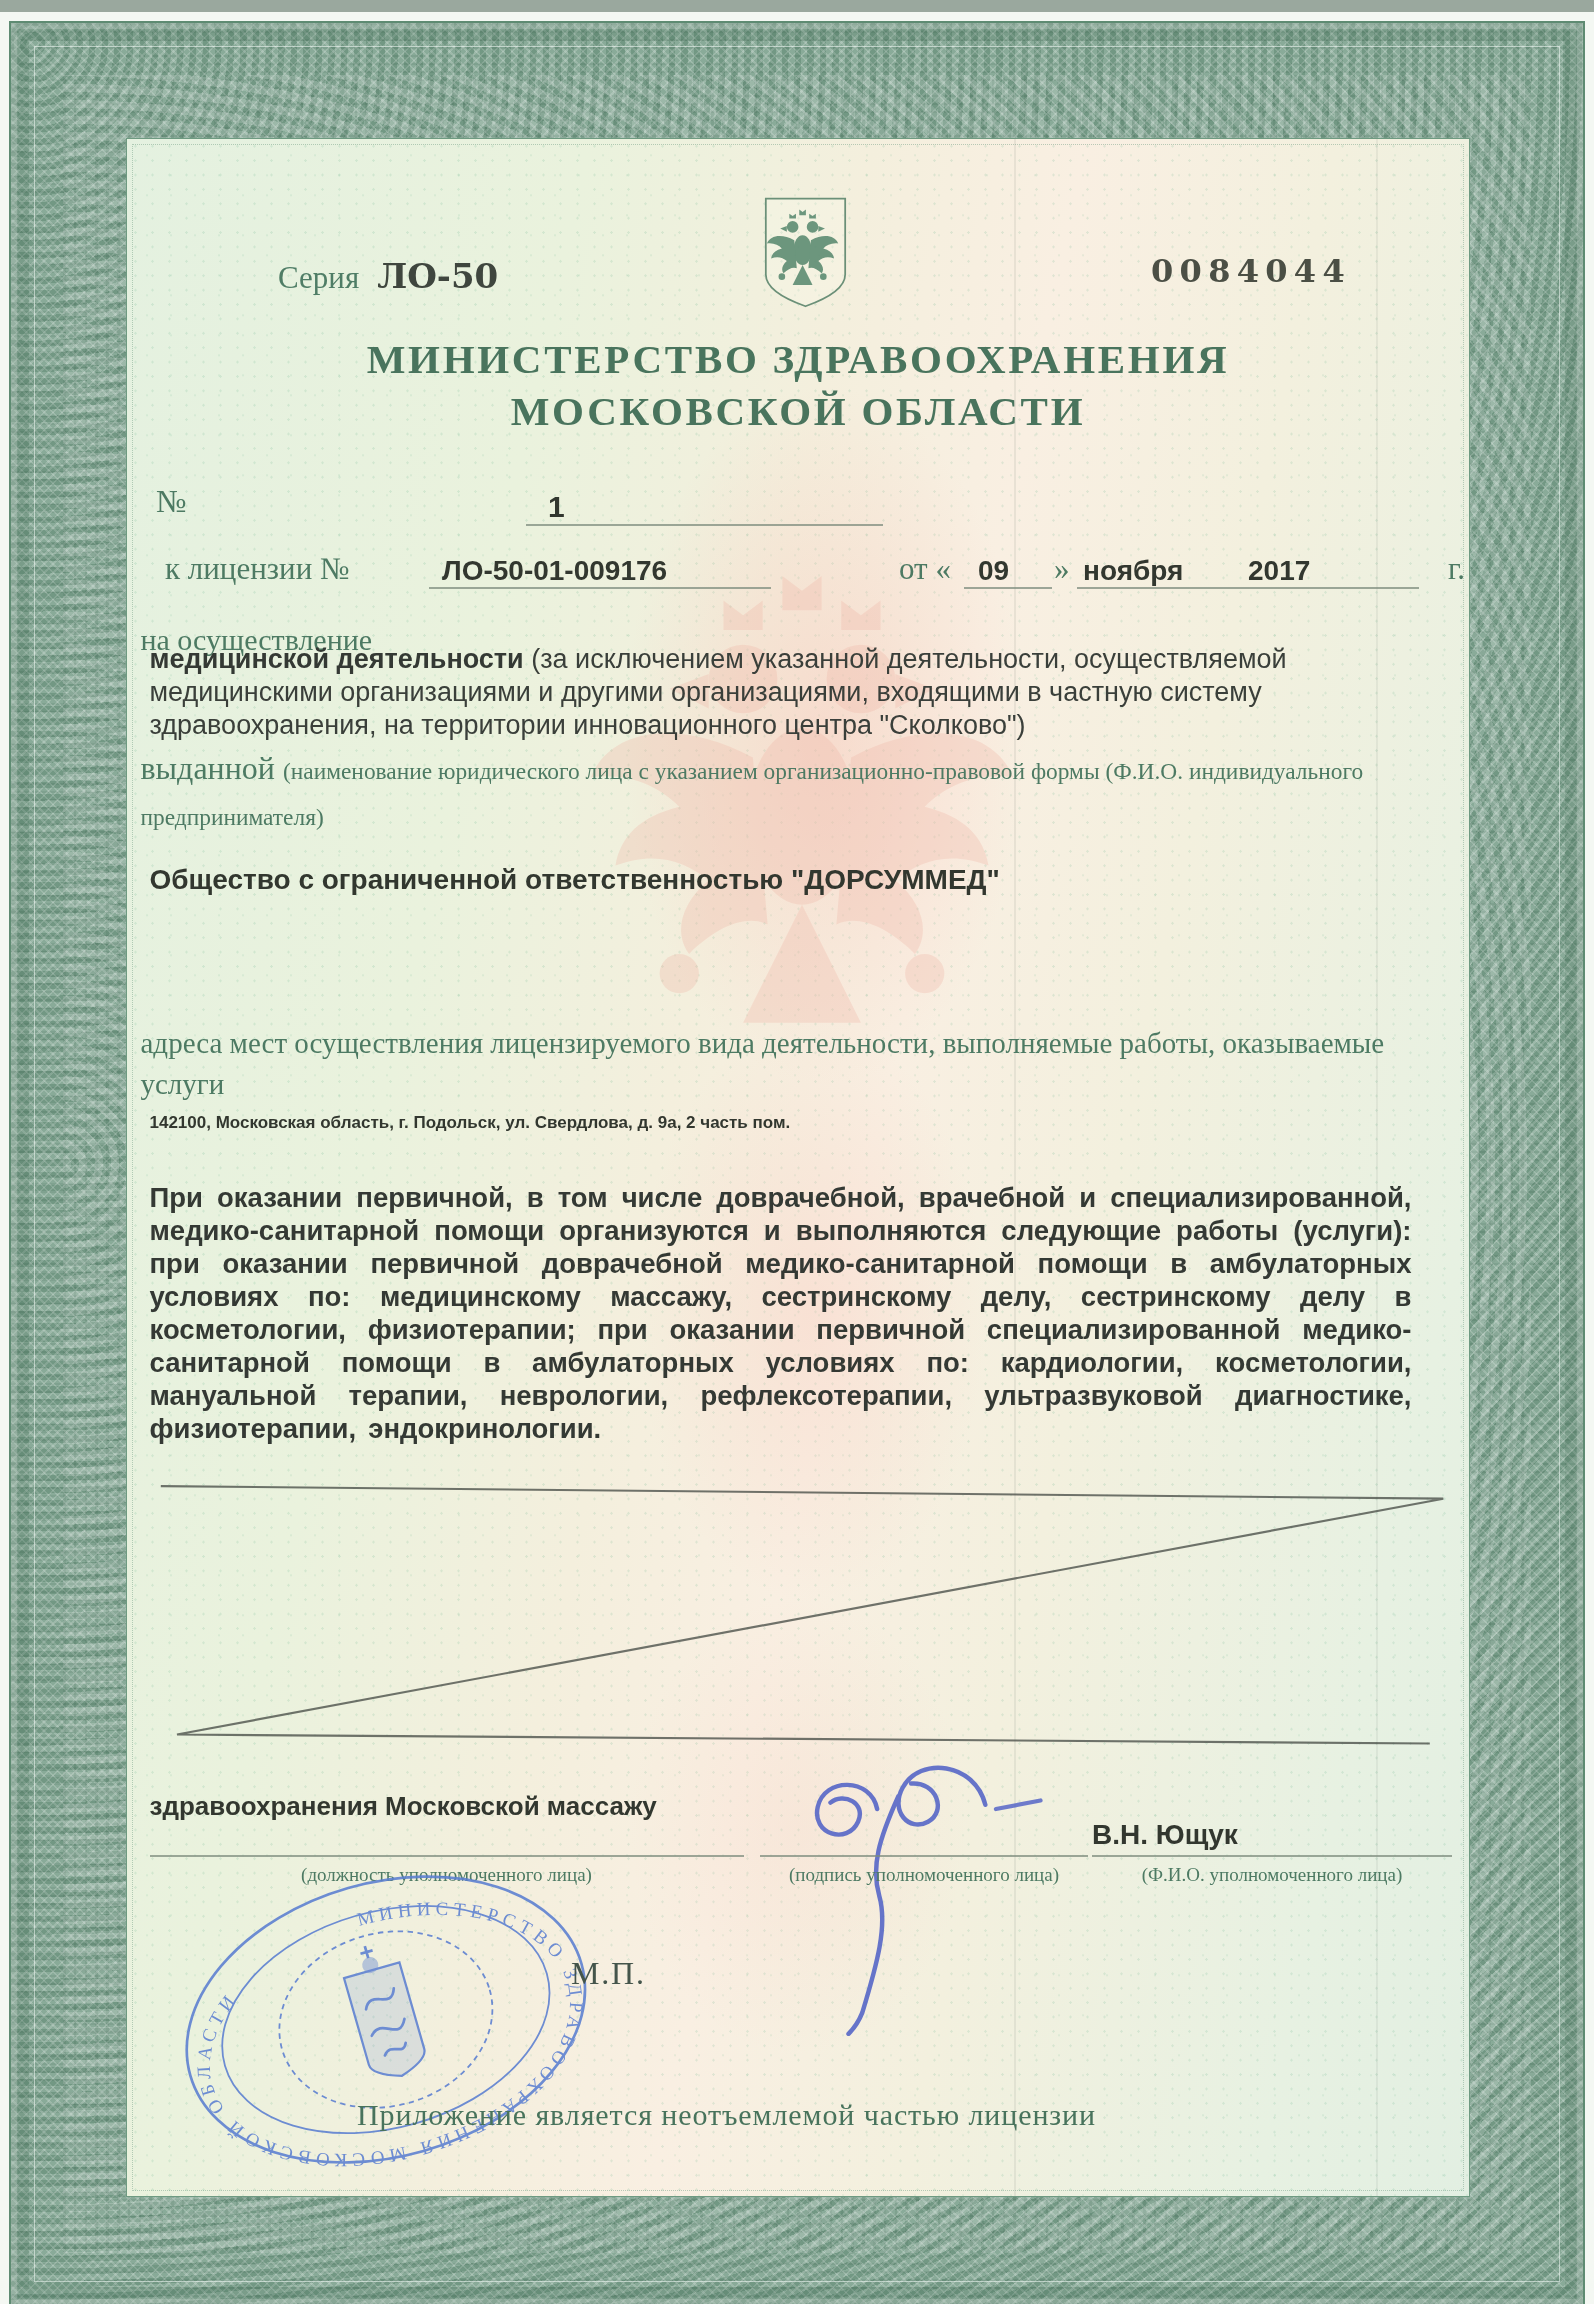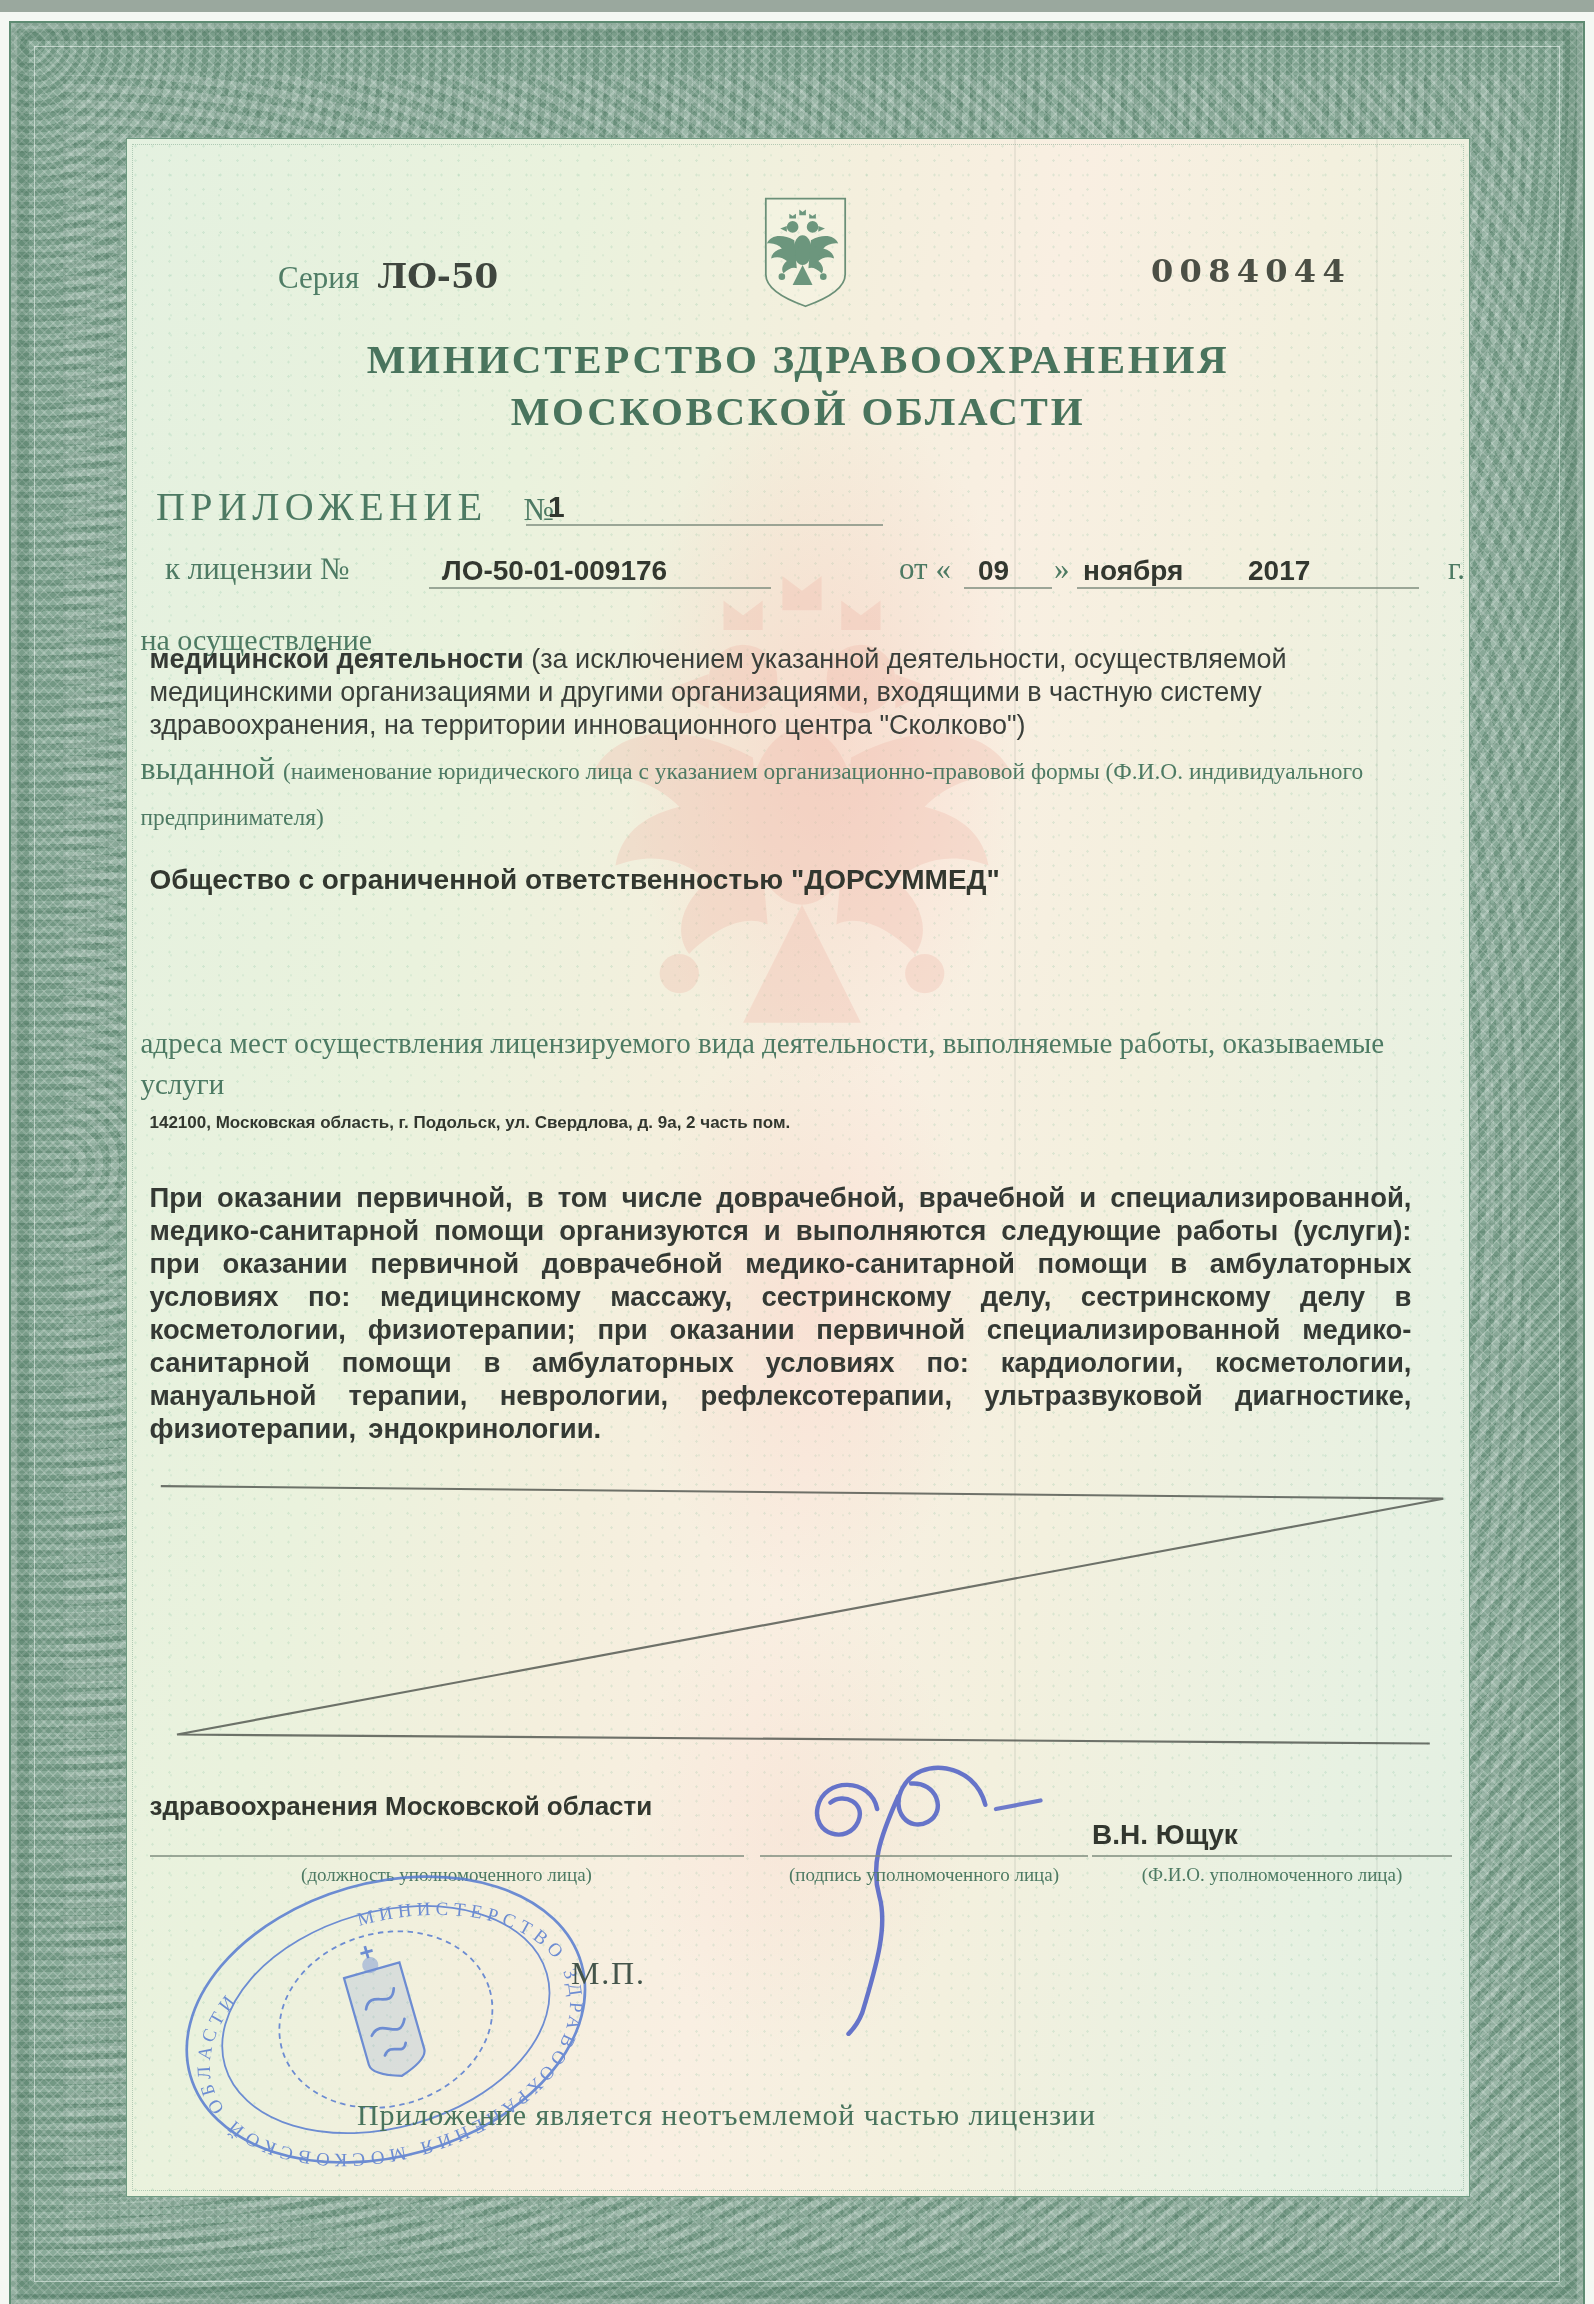--- a/index.html
+++ b/index.html
@@ -132,21 +132,20 @@
     </svg>
 
     <div class="abs form-number" style="left:1024px; top:113px;">0084044</div>
 
     <div class="abs ministry">
       <div>МИНИСТЕРСТВО ЗДРАВООХРАНЕНИЯ</div>
       <div>МОСКОВСКОЙ ОБЛАСТИ</div>
     </div>
 
     <div class="abs" style="left:29px; top:344px; display:flex; align-items:baseline; gap:36px;">
-      <span class="appendix-label green-serif">ПРИЛОЖЕНИЕ</span>
       <span class="green-serif" style="font-size:32px;">№</span>
     </div>
     <div class="abs ink-sans appendix-num" style="left:421px; top:351px;">1</div>
     <div class="u-line" style="left:399px; top:385px; width:357px;"></div>
 
     <span class="abs green-serif lic" style="left:38px; top:412px;">к лицензии №</span>
     <span class="abs ink-sans lic-val" style="left:315px; top:416px;">ЛО-50-01-009176</span>
     <div class="u-line" style="left:302px; top:448px; width:342px;"></div>
     <span class="abs green-serif lic" style="left:772px; top:412px;">от «</span>
     <span class="abs ink-sans lic-val" style="left:851px; top:416px;">09</span>
@@ -168,21 +167,21 @@
     <div class="abs ink-sans company" style="left:22.5px; top:725px;">Общество с ограниченной ответственностью "ДОРСУММЕД"</div>
     <div class="abs ink-sans addr-val" style="left:22.5px; top:974px;">142100, Московская область, г. Подольск, ул. Свердлова, д. 9а, 2 часть пом.</div>
 
     <p class="abs works" style="left:22.5px; top:1042px; width:1262px; margin:0;">При оказании первичной, в том числе доврачебной, врачебной и специализированной, медико-санитарной помощи организуются и выполняются следующие работы (услуги): при оказании первичной доврачебной медико-санитарной помощи в амбулаторных условиях по: медицинскому массажу, сестринскому делу, сестринскому делу в косметологии, физиотерапии; при оказании первичной специализированной медико-санитарной помощи в амбулаторных условиях по: кардиологии, косметологии, мануальной терапии, неврологии, рефлексотерапии, ультразвуковой диагностике, физиотерапии, эндокринологии.</p>
 
     <svg class="abs" style="left:13.5px; top:1338px;" width="1323" height="281" viewBox="0 0 1470 312">
       <path d="M22,10 L1447,24 L40,286 L1432,296" fill="none" stroke="#4c514b" stroke-width="2.4" opacity=".8"></path>
     </svg>
 
     <div class="abs ink-sans signer" style="left:22.5px; top:1649px;">
-      <div>здравоохранения Московской области</div>
+      <div>здравоохранения Московской массажу</div>
     </div>
 
     <svg class="abs" style="left:576px; top:1600px;" width="378" height="297" viewBox="0 0 340 280">
       <path d="M258,62 C248,22 196,16 180,46 C168,68 186,88 204,78 C222,68 212,40 188,42
                M156,66 C150,36 106,36 100,64 C94,90 128,100 138,78 C146,60 124,50 112,60
                M176,54 C158,94 150,120 158,148 C166,176 156,212 142,258 C138,268 133,274 129,278" fill="none" stroke="#4c5ec5" stroke-width="4.2" stroke-linecap="round" opacity=".85"></path>
       <path d="M268,66 L310,58" fill="none" stroke="#4c5ec5" stroke-width="4" stroke-linecap="round" opacity=".8"></path>
     </svg>
 
     <div class="abs ink-sans signer-name" style="left:965px; top:1680px;">В.Н. Ющук</div>

